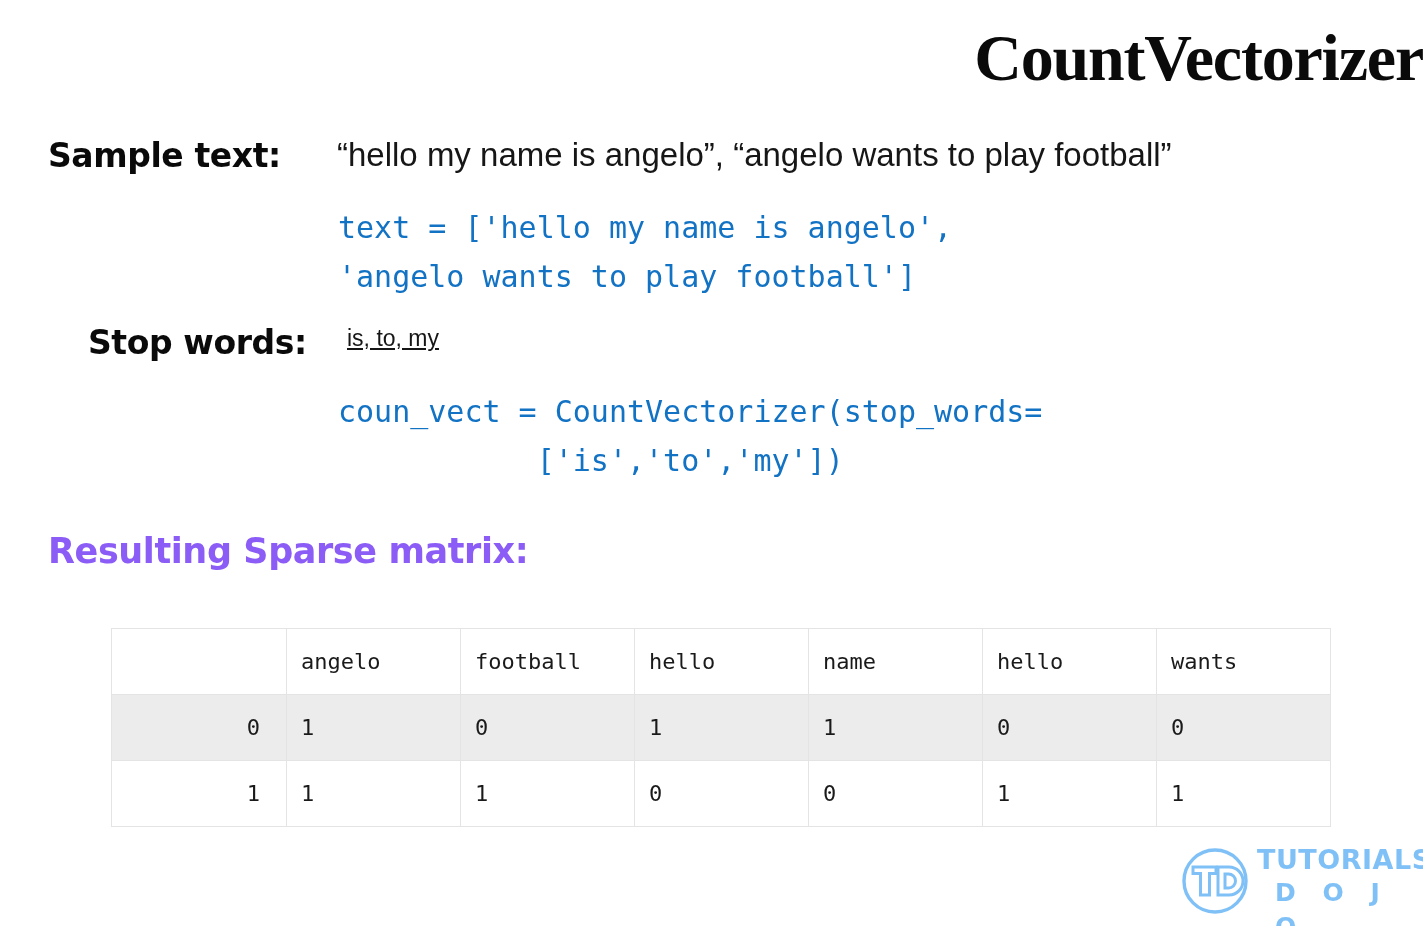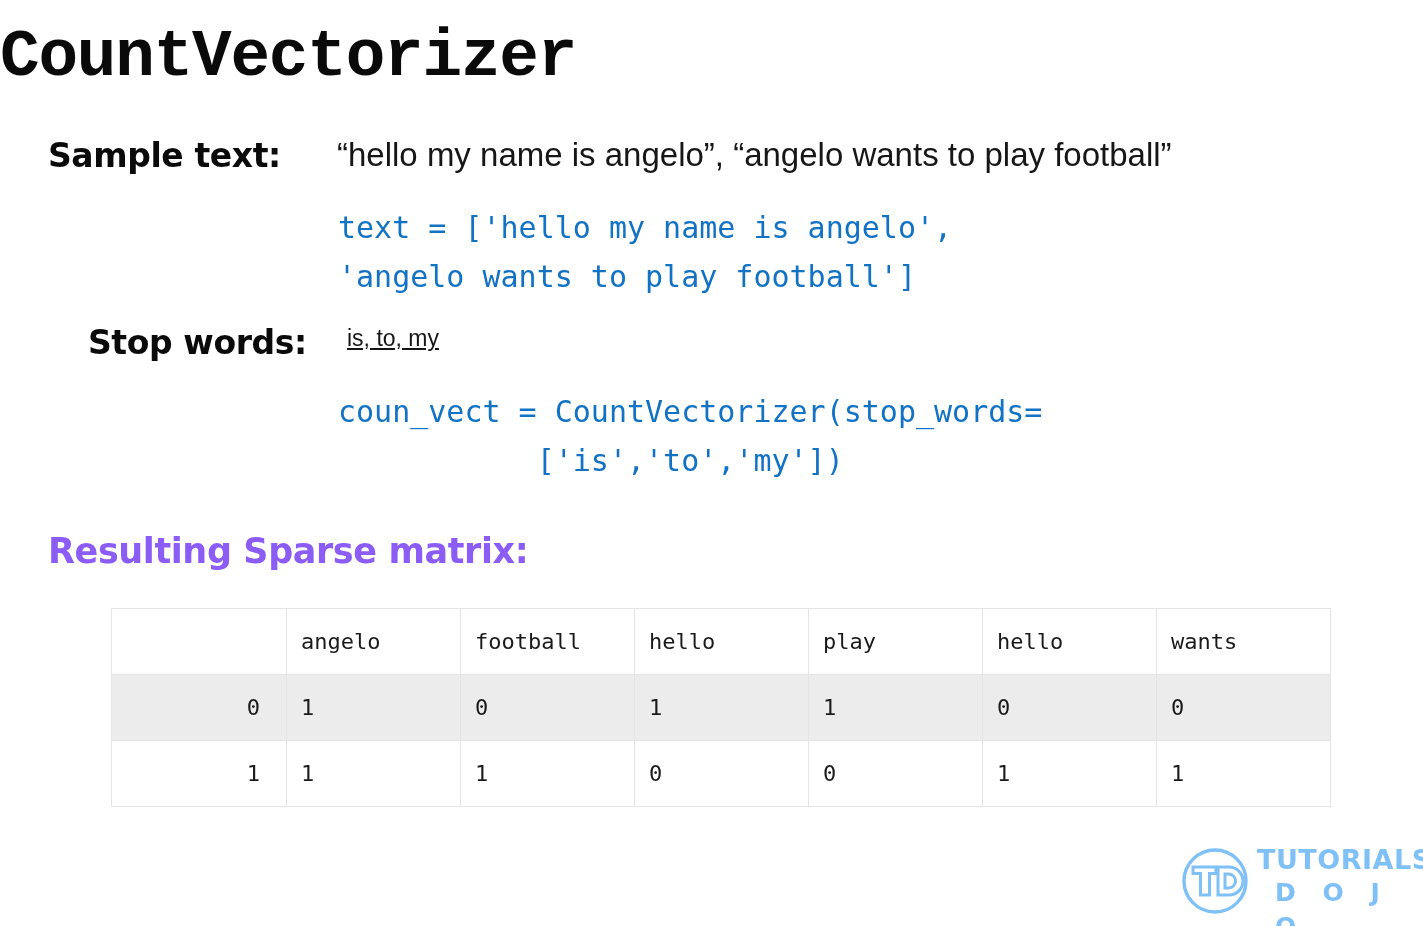--- a/index.html
+++ b/index.html
@@ -15,22 +15,22 @@
     font-family: "Liberation Sans", sans-serif;
     color: #0d0d0d;
   }
 
   
   #title {
     position: absolute;
     top: 22px;
     left: 0;
     width: 1423px;
-    text-align: left;
-    font-family: Liberation Mono, monospace;
+    text-align: right;
+    font-family: Liberation Serif, serif;
     font-weight: 700;
     font-size: 66px;
     letter-spacing: -1.2px;
     color: #0a0a0a;
     line-height: 1.1;
   }
 
   
   .row-label {
     position: absolute;
@@ -81,21 +81,21 @@
     font-size: 35px;
     letter-spacing: -0.4px;
     color: #8b5cf6;
     white-space: nowrap;
   }
 
   
   #matrix-table-wrap {
     position: absolute;
     left: 111px;
-    top: 608px;
+    top: 628px;
     width: 1016px;
   }
   table.matrix {
     border-collapse: collapse;
     table-layout: fixed;
     width: 1220px;
     font-family: "DejaVu Sans Mono", monospace;
     font-size: 22px;
     color: #1a1a1a;
   }
@@ -184,21 +184,21 @@
         <col class="datacol">
         <col class="datacol">
         <col class="datacol">
       </colgroup>
     <thead>
       <tr>
         <th class="idx-head"></th>
       <th>angelo</th>
           <th>football</th>
           <th>hello</th>
-          <th>play</th>
+          <th>name</th>
           <th>hello</th>
           <th>wants</th>
         </tr>
     </thead>
     <tbody id="matrix-body">
         <tr class="row-odd">
           <td class="idx-cell">0</td>
           <td>1</td>
           <td>0</td>
           <td>1</td>

